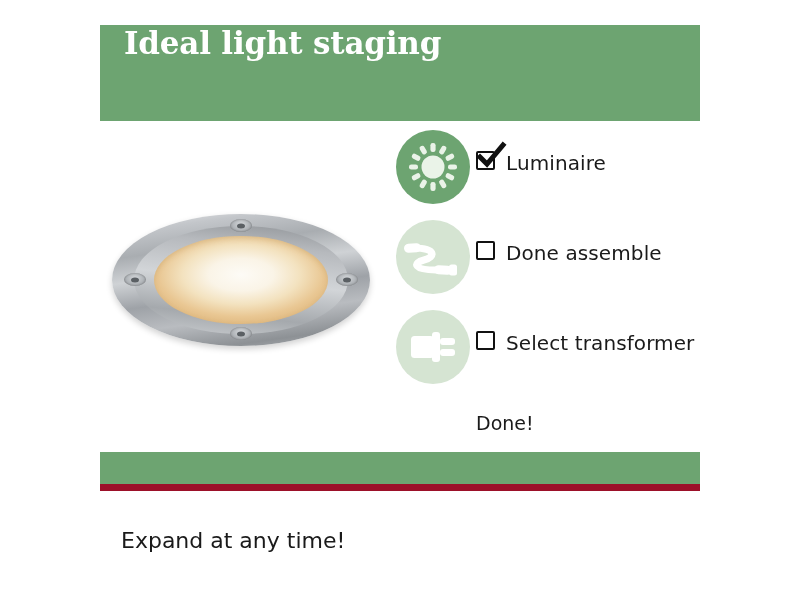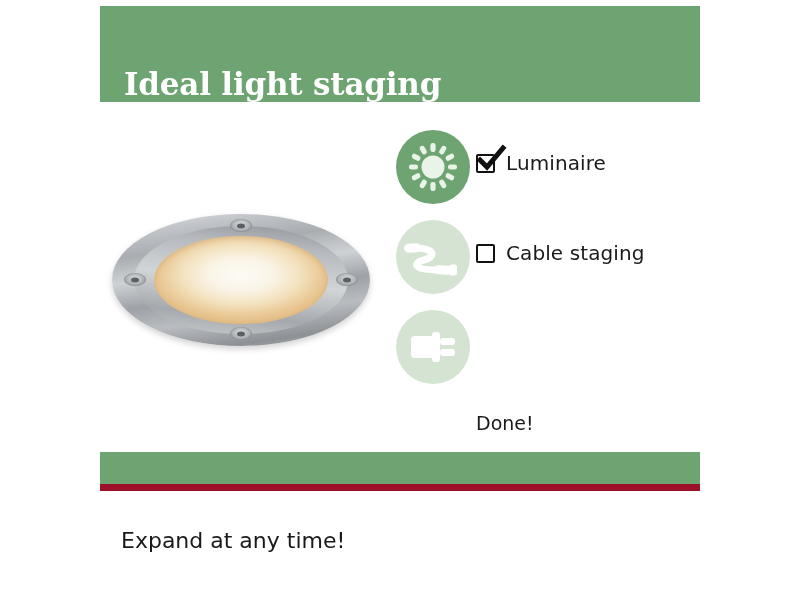--- a/index.html
+++ b/index.html
@@ -13,26 +13,26 @@
     position: relative;
     overflow: hidden;
     font-family: "DejaVu Sans", sans-serif;
     -webkit-font-smoothing: antialiased;
   }
 
   
   .header-bar {
     position: absolute;
     left: 100px;
-    top: 6px;
+    top: 25px;
     width: 600px;
     height: 96px;
     background: #6da471;
     display: flex;
-    align-items: flex-end;
+    align-items: flex-start;
   }
   .header-title {
     color: #ffffff;
     font-family: "DejaVu Serif", serif;
     font-weight: bold;
     font-size: 31px;
     letter-spacing: -0.2px;
     margin-left: 24px;
     white-space: nowrap;
   }
@@ -132,21 +132,20 @@
   }
   .icon-circle.dark { background: #6da471; }
   .icon-circle.pale { background: #d5e4d2; }
   .icon-circle svg { display: block; }
 
   .check-label-wrap {
     position: absolute;
     left: 80px;
     top: 21px;
     display: flex;
-    align-items: center;
   }
   .checkbox {
     position: relative;
     width: 19px;
     height: 19px;
     border: 2px solid #111111;
     border-radius: 2px;
     box-sizing: border-box;
     flex: 0 0 auto;
   }
@@ -255,33 +254,37 @@
     <div class="icon-circle pale">
       <svg width="74" height="74" viewBox="0 0 74 74" aria-hidden="true">
         <path d="M18 28 C 40 28, 40 37, 28 40 C 16 43, 18 50, 40 50" fill="none" stroke="#ffffff" stroke-width="7" stroke-linecap="round"></path>
         <rect x="8" y="23.5" width="17" height="9" rx="4.5" fill="#ffffff" transform="rotate(-4 16 28)"></rect>
         <rect x="38" y="45.5" width="18" height="9" rx="4.5" fill="#ffffff" transform="rotate(4 47 50)"></rect>
         <rect x="53" y="44.5" width="8" height="11" rx="2.5" fill="#ffffff"></rect>
       </svg>
     </div>
     <div class="check-label-wrap">
       <span class="checkbox"></span>
-      <span class="check-label">Cable staging</span>
+      <span class="check-label">Done assemble</span>
     </div>
   </div>
 
   <div class="check-row">
     <div class="icon-circle pale">
       <svg width="74" height="74" viewBox="0 0 74 74" aria-hidden="true">
         <rect x="15" y="26" width="23" height="22" rx="3.5" fill="#ffffff"></rect>
         <rect x="36" y="22" width="8" height="30" rx="3" fill="#ffffff"></rect>
         <rect x="44" y="28" width="15" height="7" rx="3" fill="#ffffff"></rect>
         <rect x="44" y="39" width="15" height="7" rx="3" fill="#ffffff"></rect>
       </svg>
     </div>
+    <div class="check-label-wrap">
+      <span class="checkbox"></span>
+      <span class="check-label">Select transformer</span>
+    </div>
   </div>
 
 </div>
 
 <div class="done-text">Done!</div>
 
 <div class="footer-green"></div>
 <div class="footer-red"></div>
 <div class="footer-note">Expand at any time!</div>
 

